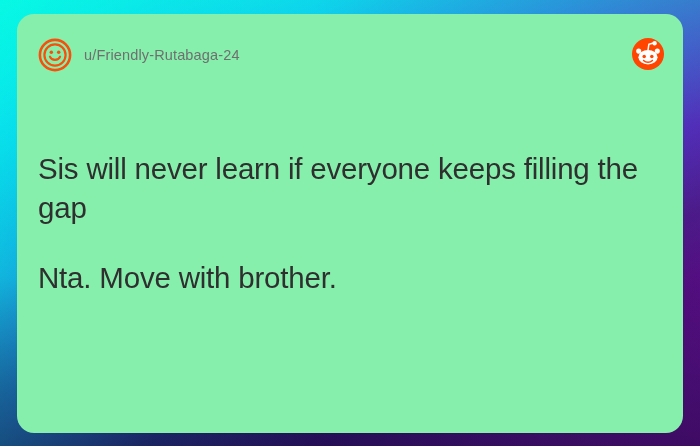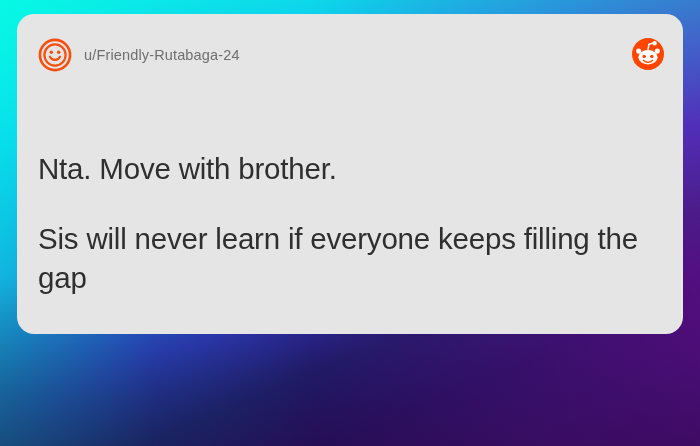--- a/index.html
+++ b/index.html
@@ -63,22 +63,22 @@
         rgba(18,14,70,0.45) 88%,
         rgba(20,10,60,0.55) 100%);
   }
 
   
   .card {
     position: absolute;
     left: 17px;
     top: 14px;
     width: 666px;
-    height: 320px;
-    background: #e5e5e5;
+    height: 419px;
+    background: #86efac;
     border-radius: 17px;
     box-sizing: border-box;
     overflow: hidden;
   }
 
   
   .card-header {
     position: absolute;
     left: 21px;
     top: 24px;
@@ -167,18 +167,18 @@
         <circle cx="6.7" cy="13.1" r="2.55" fill="#ffffff"></circle>
         <circle cx="22.6" cy="5.3" r="2.2" fill="#ffffff"></circle>
         <path d="M16 12.2 L16.9 6.2 L21.6 5.0" fill="none" stroke="#ffffff" stroke-width="1.5" stroke-linecap="round" stroke-linejoin="round"></path>
         <circle cx="12.2" cy="18.4" r="1.75" fill="#ff4500"></circle>
         <circle cx="19.8" cy="18.4" r="1.75" fill="#ff4500"></circle>
         <path d="M11.6 22.4 A6.0 6.0 0 0 0 20.4 22.4" fill="none" stroke="#ff4500" stroke-width="1.45" stroke-linecap="round"></path>
       </svg>
     </span>
 
     <div class="body-text">
+      <p class="para">Sis will never learn if everyone keeps filling the gap</p>
       <p class="para">Nta. Move with brother.</p>
-      <p class="para">Sis will never learn if everyone keeps filling the gap</p>
     </div>
 
   </div>
 </div>
 
 </body></html>

